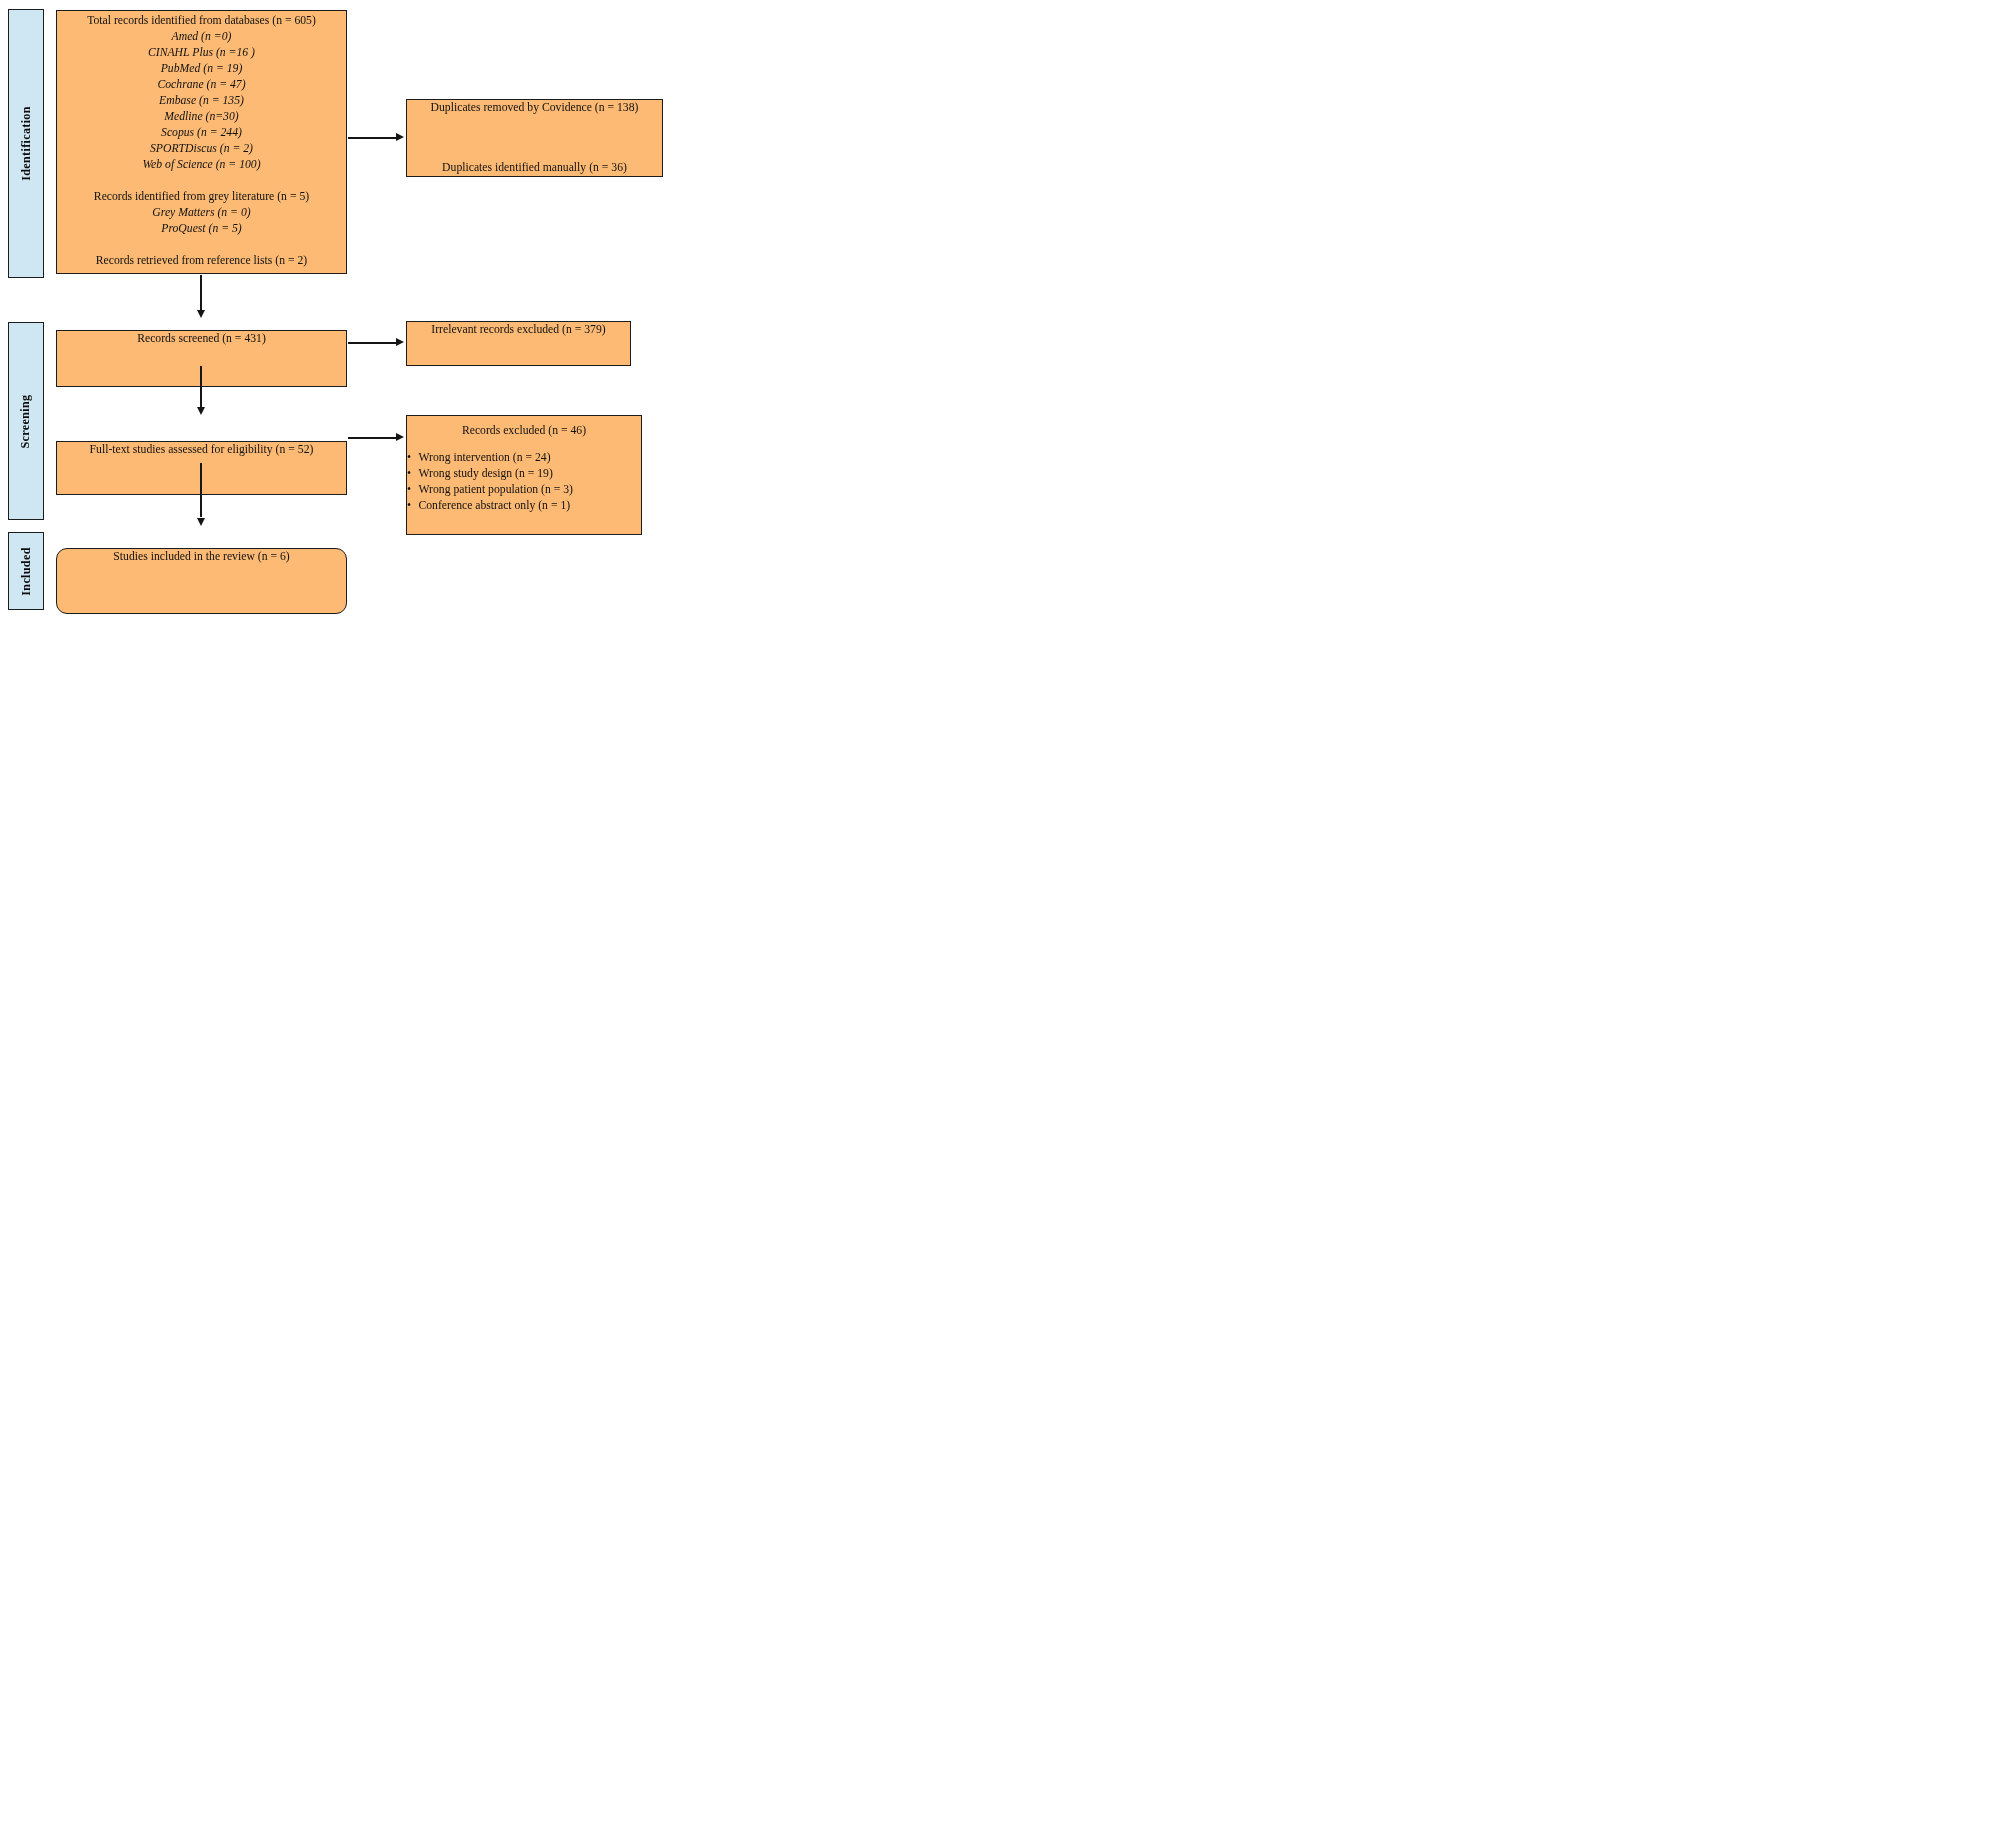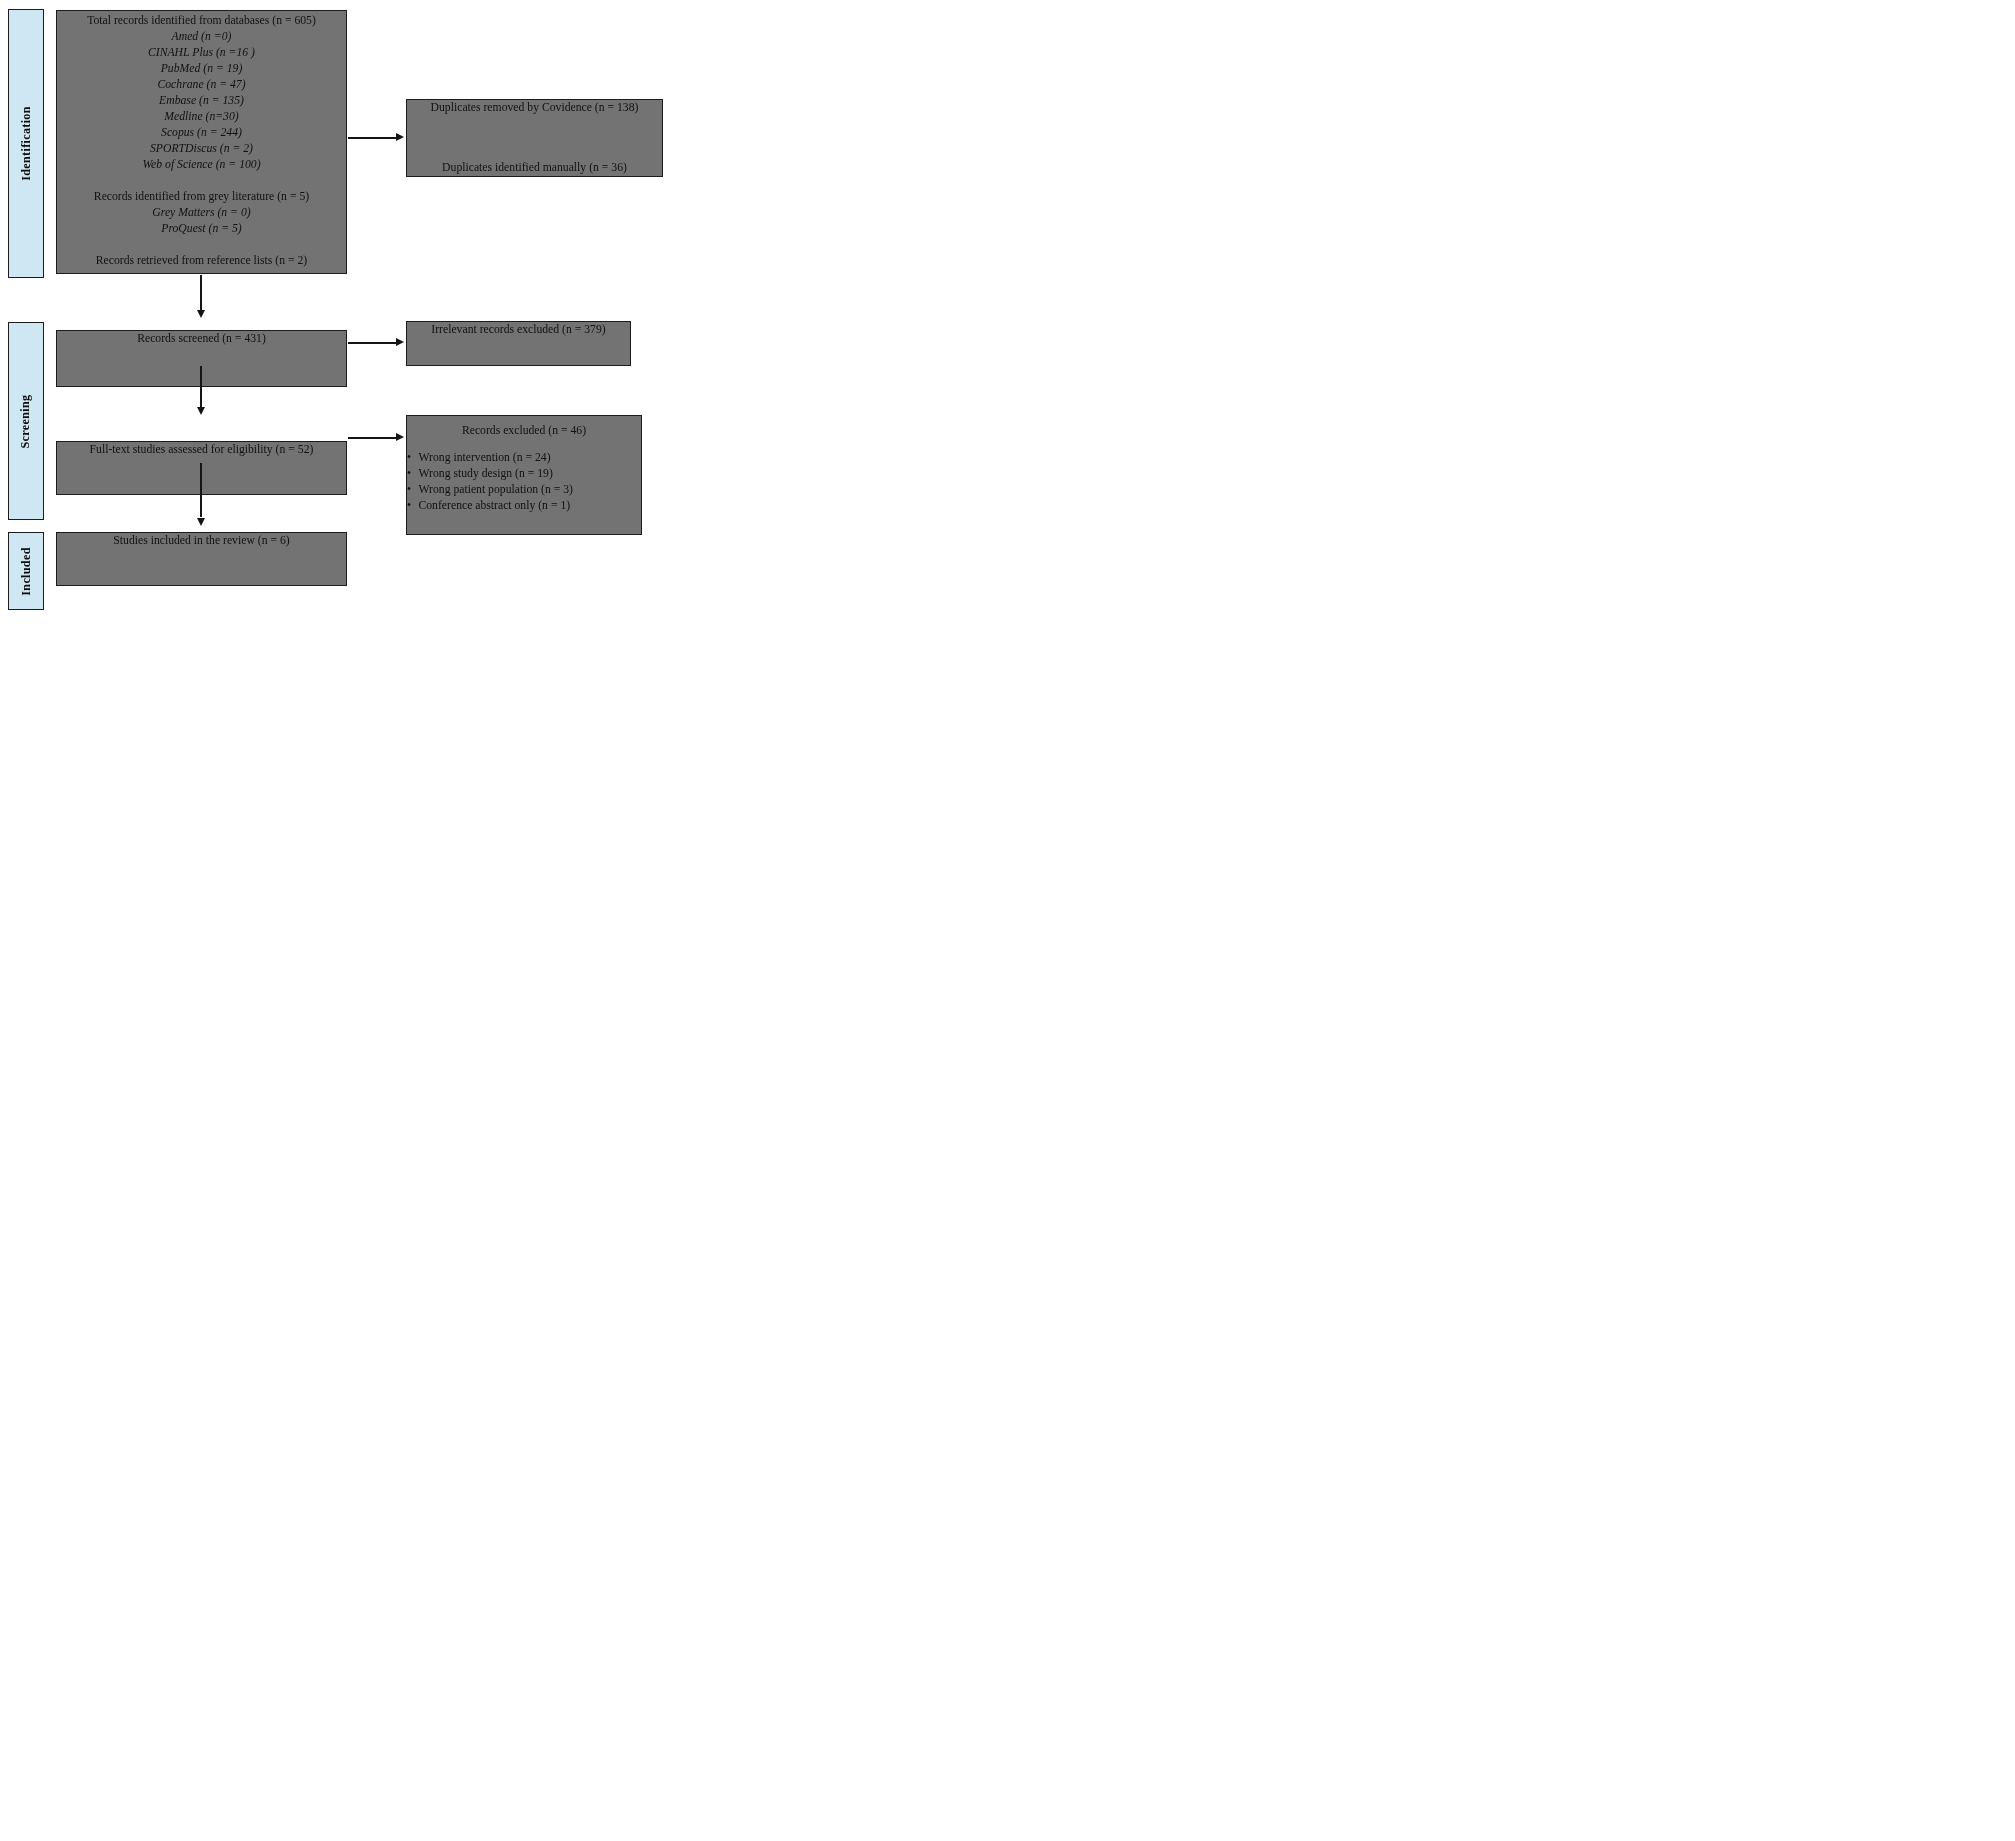--- a/index.html
+++ b/index.html
@@ -25,21 +25,21 @@
     transform: rotate(-90deg);
     white-space: nowrap;
     font-weight: bold;
     font-size: 12.2px;
     letter-spacing: 0.3px;
     color: #0c0c0c;
   }
   .fbox {
     position: absolute;
     box-sizing: border-box;
-    background: #737373;
+    background: #fdba74;
     border: 1.6px solid #1c1c1c;
   }
   .center-box {
     display: flex;
     align-items: center;
     justify-content: space-between;
     flex-direction: column;
     text-align: center;
   }
   .pad-box { padding-top: 2.7px; }
@@ -133,21 +133,21 @@
       <span class="bullet-glyph">•</span><span>Wrong study design (n = 19)</span>
     </div>
     <div class="bullet-row">
       <span class="bullet-glyph">•</span><span>Wrong patient population (n = 3)</span>
     </div>
     <div class="bullet-row">
       <span class="bullet-glyph">•</span><span>Conference abstract only (n = 1)</span>
     </div>
   </div>
 
-  <div class="fbox center-box" style="left:56px; top:532px; width:291px; height:54px;">
+  <div class="fbox center-box" style="left:56px; top:548px; width:291px; height:66px;border-radius:11px;">
     <div class="line">Studies included in the review (n = 6)</div>
   </div>
 
   <div class="shaft-h" style="left:348px; top:137px; width:48px;"></div>
   <div class="head-right" style="left:396px; top:133px;"></div>
 
   <div class="shaft-v" style="left:200px; top:275px; height:36px;"></div>
   <div class="head-down" style="left:197px; top:310px;"></div>
 
   <div class="shaft-h" style="left:348px; top:342px; width:48px;"></div>

